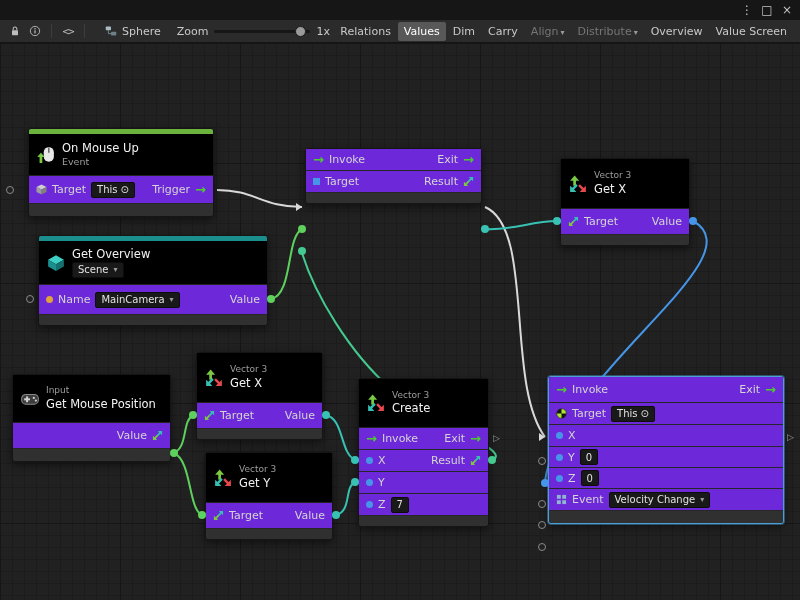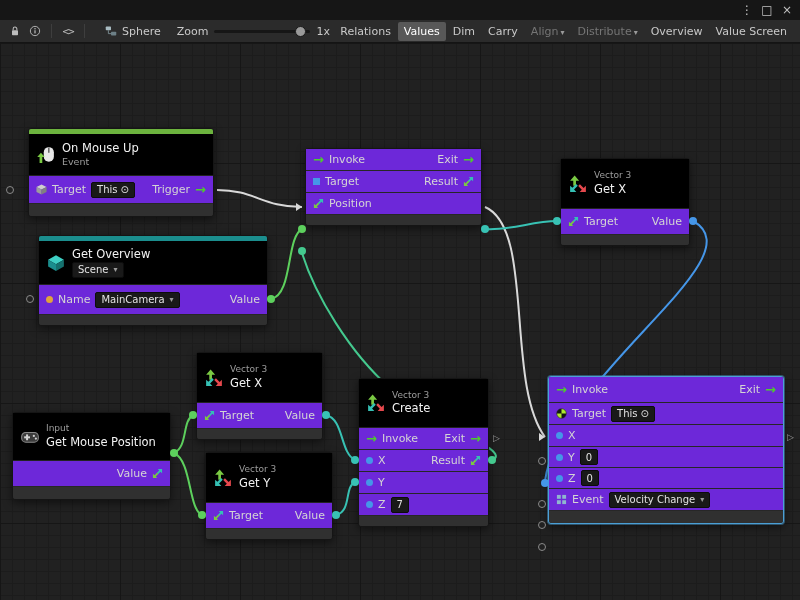--- a/index.html
+++ b/index.html
@@ -263,26 +263,20 @@
     </div>
     <div class="nrow" style="height:22px">
       <span class="sq blue"></span>
       <span>Target</span>
       <span class="spacer"></span>
       <span>Result</span>
       <svg class="ic11">
           <use href="#i-vp"></use>
         </svg>
     </div>
-    <div class="nrow" style="height:22px">
-      <svg class="ic11">
-          <use href="#i-vp"></use>
-        </svg>
-      <span>Position</span>
-    </div>
     <div class="nfoot" style="height:10px"></div>
   </div>
 
   <div class="node" style="left:560px;top:115px;width:130px">
     <div class="nhead" style="height:50px">
       <svg class="ic18">
           <use href="#i-vec3"></use>
         </svg>
       <div>
         <div class="ncat">Vector 3</div>
@@ -373,21 +367,21 @@
       <span>Y</span>
     </div>
     <div class="nrow" style="height:22px">
       <span class="dot blue"></span>
       <span>Z</span>
       <span class="field">7</span>
     </div>
     <div class="nfoot" style="height:10px"></div>
   </div>
 
-  <div class="node" style="left:12px;top:369px;width:159px">
+  <div class="node" style="left:12px;top:331px;width:159px">
     <div class="nhead" style="height:48px">
       <svg class="ic18">
           <use href="#i-pad"></use>
         </svg>
       <div>
         <div class="ncat">Input</div>
         <div class="ntitle">Get Mouse Position</div>
       </div>
     </div>
     <div class="nrow" style="height:26px">

